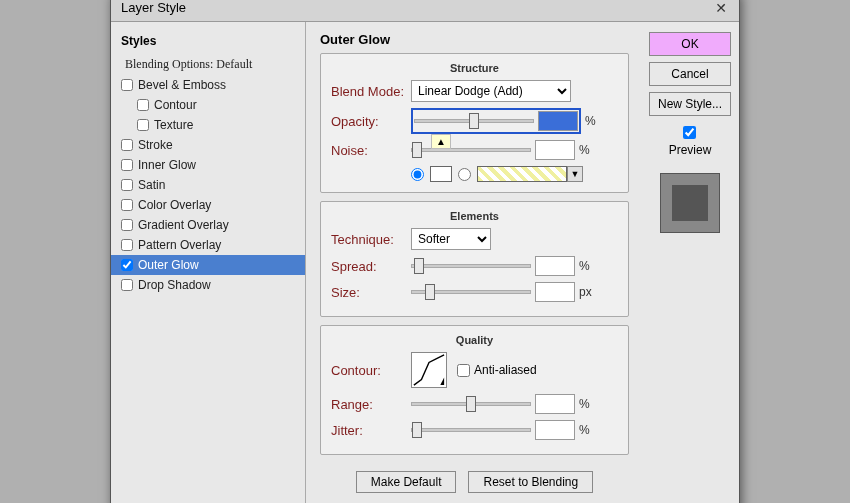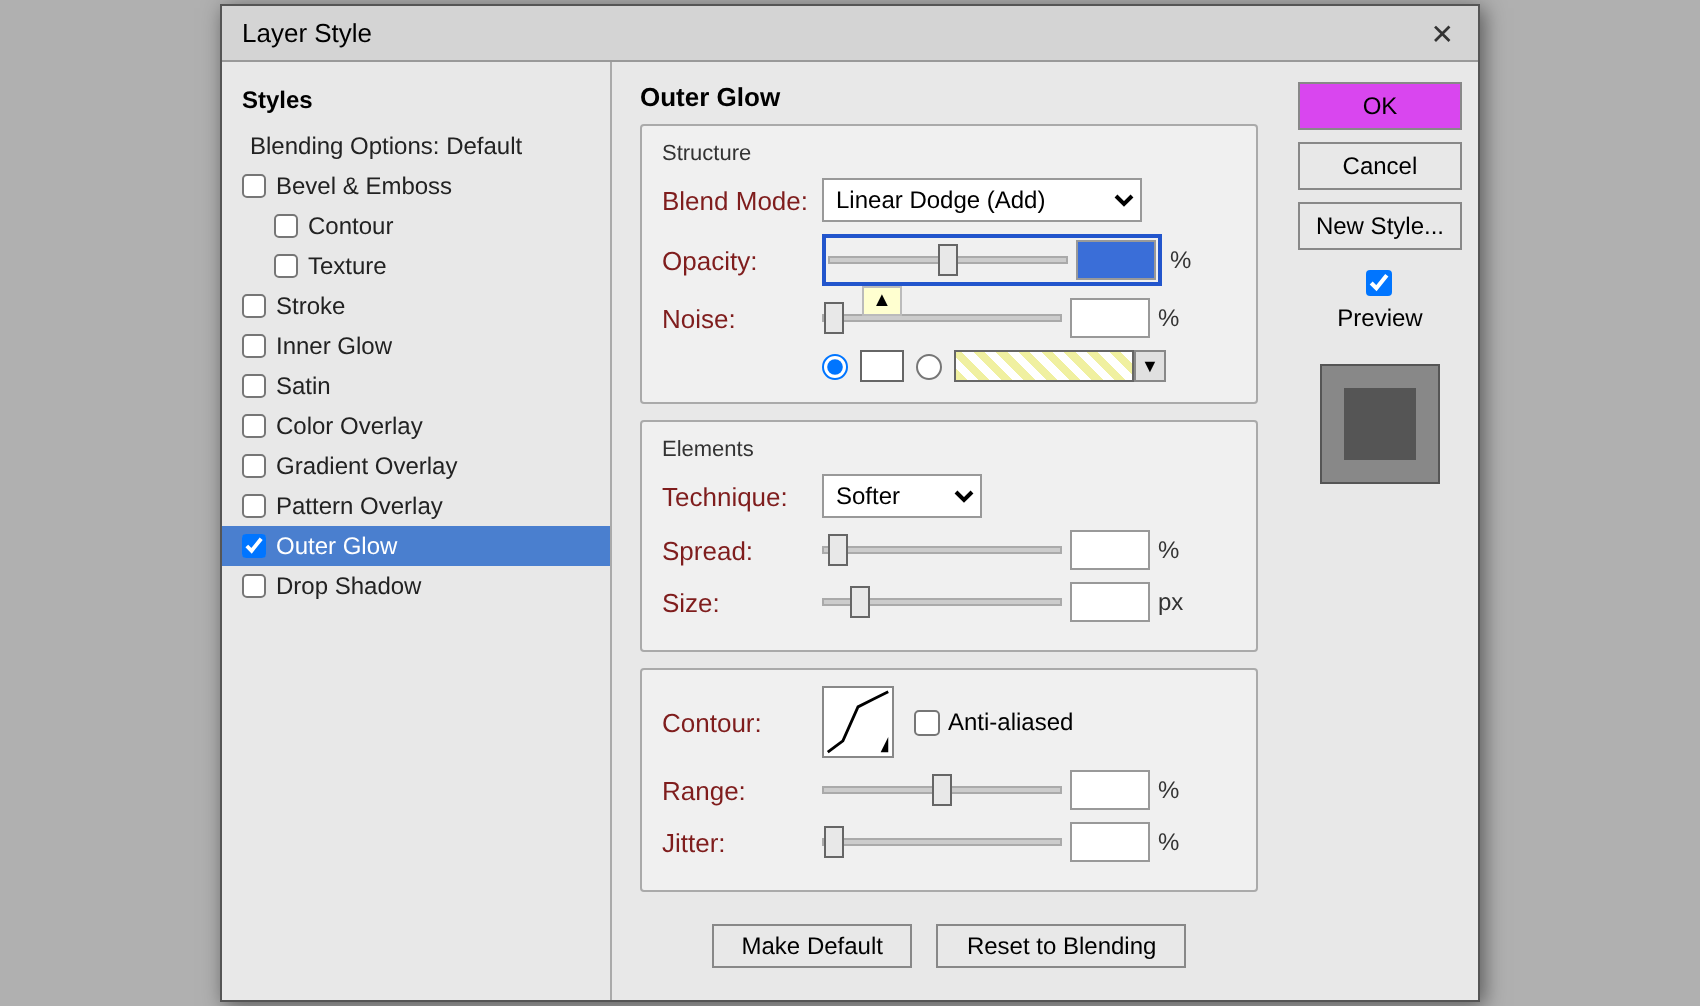--- a/index.html
+++ b/index.html
@@ -79,23 +79,24 @@
     .sidebar-item.indent {
       padding-left: 26px;
     }
     .section-title {
       font-weight: bold;
       font-size: 13px;
       margin-bottom: 6px;
     }
     .sub-section-title {
       font-size: 11px;
-      font-weight: normal;
+      font-weight: bold;
       margin-bottom: 6px;
       color: #333;
+      text-align: center;
     }
     .panel {
       border: 1px solid #aaa;
       background: #f0f0f0;
       border-radius: 2px;
       padding: 8px 10px;
       margin-bottom: 8px;
     }
     .row {
       display: flex;
@@ -213,21 +214,21 @@
     .btn {
       background: #e8e8e8;
       border: 1px solid #888;
       padding: 4px 8px;
       font-size: 12px;
       cursor: pointer;
       text-align: center;
       min-width: 70px;
     }
     .btn.primary {
-      background: #d946ef;
+      background: #f0abfc;
     }
     .checkbox-label {
       display: flex;
       align-items: center;
       gap: 4px;
       font-size: 12px;
       flex-direction: column;
     }
     
     .preview-area {
@@ -274,21 +275,21 @@
     <span class="title-bar-text">Layer Style</span>
     <button class="close-btn">✕</button>
   </div>
 
   <div class="dialog-body">
 
     <div class="sidebar">
       <div class="sidebar-title">Styles</div>
 
       <div class="sidebar-item">
-        <span style="padding-left:4px;">Blending Options: Default</span>
+        <span style="padding-left:4px;font-family:Liberation Serif, serif;">Blending Options: Default</span>
       </div>
 
       <div class="sidebar-item">
         <input type="checkbox" style="">
         <span>Bevel &amp; Emboss</span>
       </div>
 
       <div class="sidebar-item indent">
         <input type="checkbox" style="">
         <span>Contour</span>
@@ -405,20 +406,21 @@
 
         <div class="row">
           <label>Size:</label>
           <input type="range" min="0" max="250" value="29" style="width: 120px; margin-right: 4px;">
           <input type="text" value="29" class="value-box" style="width: 30px;">
           <span class="unit">px</span>
         </div>
       </div>
 
       <div class="panel">
+        <div class="sub-section-title">Quality</div>
 
         <div class="row">
           <label>Contour:</label>
           <div style="display:flex; align-items:center; gap:10px;">
             <div class="contour-box">
               <svg viewBox="0 0 36 36">
                 <rect width="36" height="36" fill="white"></rect>
                 <path d="M2 34 L10 28 L18 10 L26 6 L34 2" stroke="black" stroke-width="1.5" fill="none"></path>
                 <polygon points="30,34 34,26 34,34" fill="black"></polygon>
               </svg>

